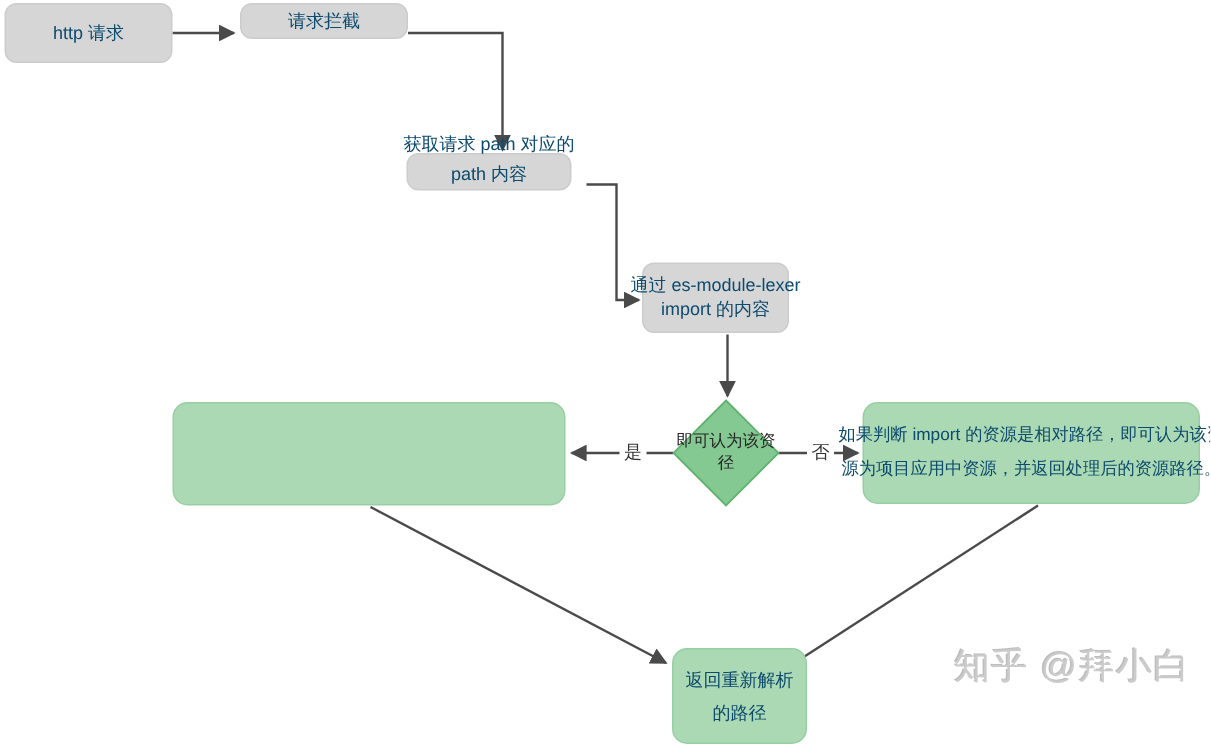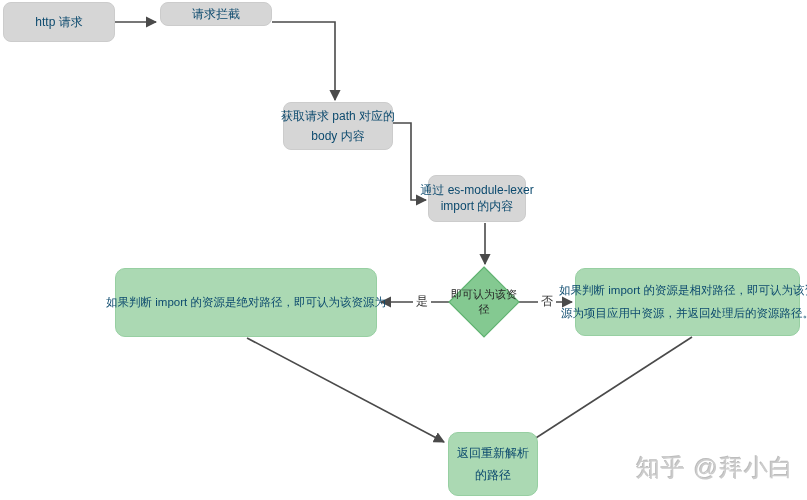--- a/index.html
+++ b/index.html
@@ -63,21 +63,21 @@
     background: #ffffff;
     color: #333333;
     font-size: 12px;
     line-height: 14px;
     padding: 1px 3px;
     text-align: center;
   }
   .watermark {
     position: absolute;
     left: 636px;
-    top: 452px;
+    top: 428px;
     font-size: 24px;
     letter-spacing: 1px;
     color: #cbcbcb;
     text-shadow: 1px 1px 0 #ffffff, -1px -1px 0 #bdbdbd;
     white-space: nowrap;
   }
   .lh20 span { line-height: 20px; }
   .lh15 span { line-height: 15.5px; }
   .lh23 span { line-height: 23px; }
   .lh22 span { line-height: 22px; }
@@ -107,23 +107,23 @@
   </svg>
 
   <div class="node gray" style="left:3px; top:2px; width:112px; height:40px;">
     <span>http 请求</span>
   </div>
 
   <div class="node gray" style="left:160px; top:2px; width:112px; height:24px;">
     <span>请求拦截</span>
   </div>
 
-  <div class="node gray lh20" style="left:283px; top:102px; width:110px; height:48px;">
+  <div class="node gray lh20" style="left:271px; top:102px; width:110px; height:25px;justify-content:flex-end;">
     <span>获取请求 path 对应的</span>
-    <span>body 内容</span>
+    <span>path 内容</span>
   </div>
 
   <div class="node gray lh15" style="left:428px; top:175px; width:98px; height:47px;">
     <span>通过 es-module-lexer</span>
     <span>import 的内容</span>
   </div>
 
   <div class="diamond-label">
     <span>即可认为该资</span>
     <span>径</span>
@@ -131,21 +131,20 @@
 
   <div class="edge-label" style="left:413px; top:293px;">
     <span>是</span>
   </div>
 
   <div class="edge-label" style="left:538px; top:293px;">
     <span>否</span>
   </div>
 
   <div class="node green lh23" style="left:115px; top:268px; width:262px; height:69px; font-size:11.5px;">
-    <span>如果判断 import 的资源是绝对路径，即可认为该资源为</span>
   </div>
 
   <div class="node green lh23" style="left:575px; top:268px; width:225px; height:68px; font-size:11.5px;">
     <span>如果判断 import 的资源是相对路径，即可认为该资</span>
     <span>源为项目应用中资源，并返回处理后的资源路径。</span>
   </div>
 
   <div class="node green lh22" style="left:448px; top:432px; width:90px; height:64px;">
     <span>返回重新解析</span>
     <span>的路径</span>

